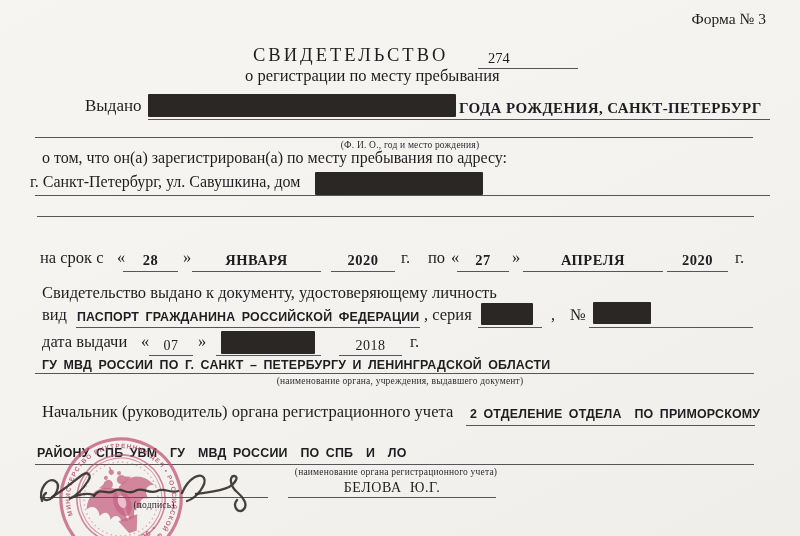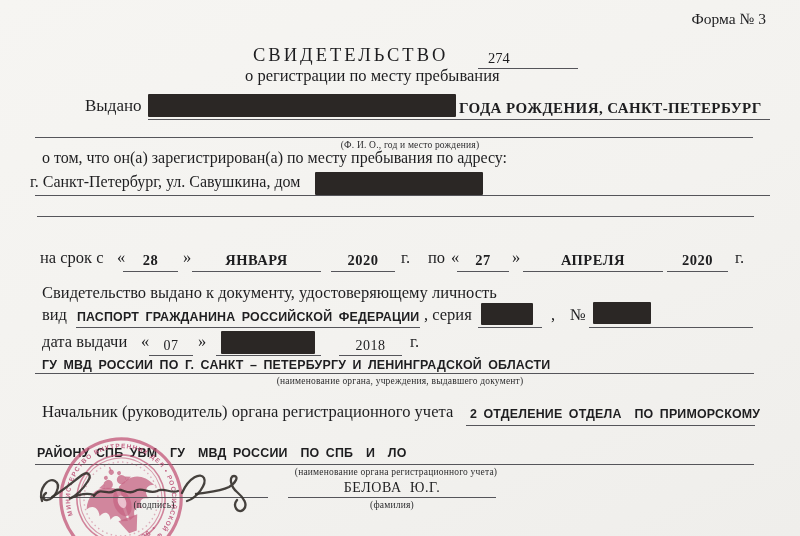--- a/index.html
+++ b/index.html
@@ -157,15 +157,14 @@
       <path d="M16,27 C28,20 38,11 46,5 C52,1 56,5 52,11 C47,19 40,26 33,29 C41,25 50,22 58,25"></path>
       <path d="M58,26 C64,16 71,26 78,21 C85,16 91,26 99,21 C106,16 113,25 121,21 C128,17 135,24 142,21"></path>
       <path d="M146,23 C153,7 165,2 168,8 C171,14 161,28 151,31"></path>
       <path d="M160,24 C170,22 183,22 193,17 C200,13 203,6 198,6 C193,6 194,16 201,22 C207,27 213,35 207,40 C202,44 196,36 201,30"></path>
     </g>
   </svg>
   <div class="cap" style="left:40px;top:500px;width:228px;z-index:5;">(подпись)</div>
 
   <div class="abs" style="left:288px;top:480px;width:208px;text-align:center;font-size:14px;letter-spacing:.6px;">БЕЛОВА  Ю.Г.</div>
   <div class="rule" style="left:288px;top:497px;width:208px;"></div>
-  <div class="cap" style="left:288px;top:500px;width:208px;">(фамилия)</div>
 
 </div>
 
 </body></html>

